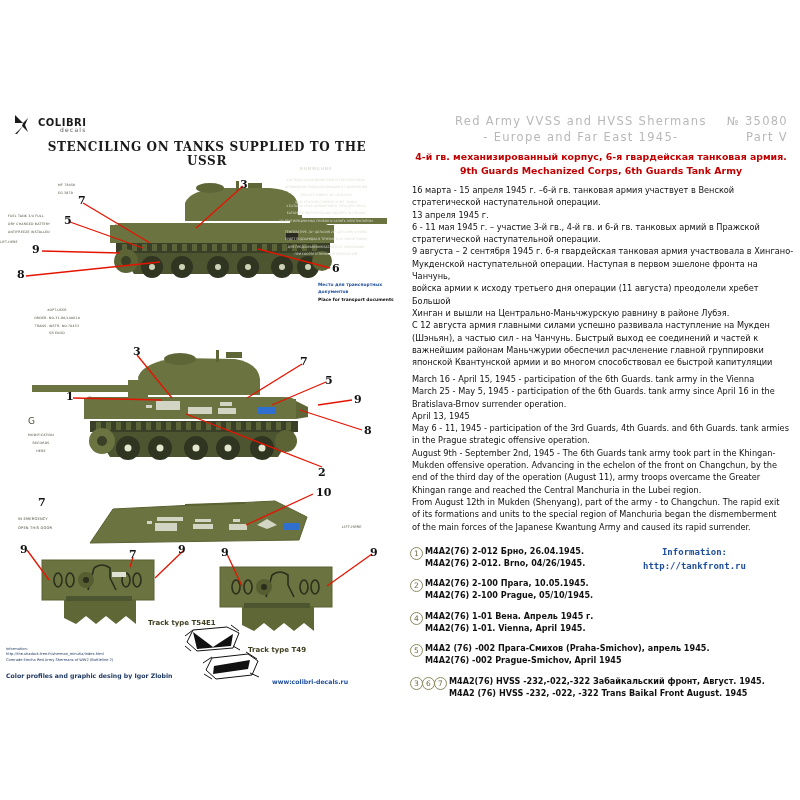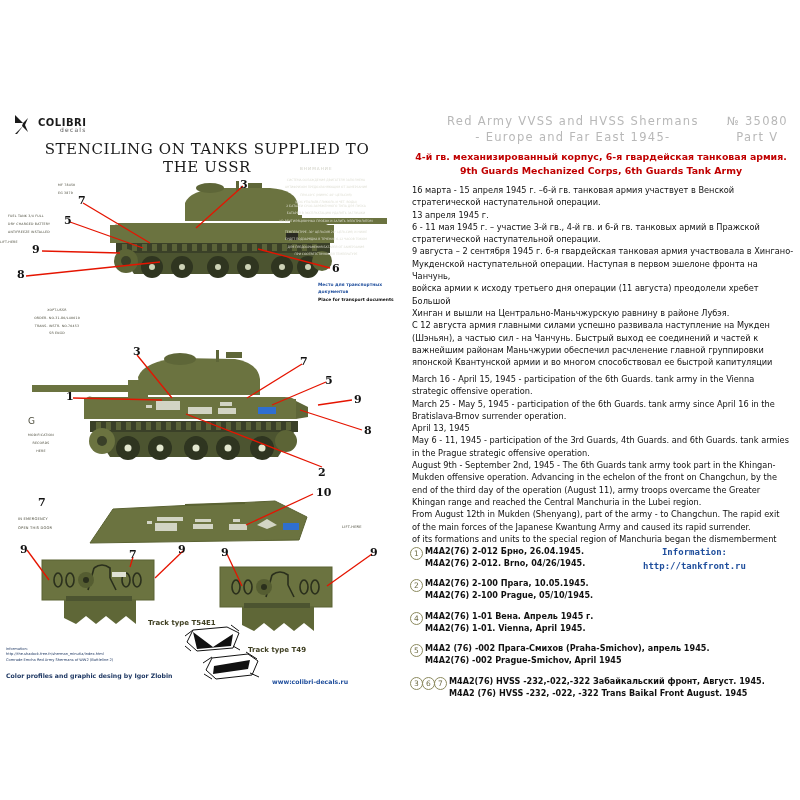--- a/index.html
+++ b/index.html
@@ -11,27 +11,27 @@
   
   .logo{position:absolute;left:14px;top:112px;display:flex;align-items:center;}
   .logo-bird{width:22px;height:26px;margin-right:2px;}
   .logo-txt{line-height:1;}
   .logo-name{font-family:"DejaVu Sans",sans-serif;font-weight:bold;font-size:10px;
              letter-spacing:.5px;color:#1a1a1a;}
   .logo-sub{font-size:6px;letter-spacing:1.2px;color:#555;text-align:right;margin-top:-1px;}
 
   
   .sheet-title{position:absolute;left:42px;top:140px;width:330px;text-align:center;
-     font-family:"DejaVu Serif","Liberation Serif",serif;font-weight:normal;
-     font-size:15px;letter-spacing:.6px;color:#1a1a1a;}
-
-  
-  .hdr{position:absolute;right:12px;top:114px;display:flex;gap:28px;align-items:flex-start;}
+     font-family:"DejaVu Serif","Liberation Serif",serif;font-weight:bold;
+     font-size:12px;letter-spacing:.6px;color:#1a1a1a;}
+
+  
+  .hdr{position:absolute;right:12px;top:114px;display:flex;gap:20px;align-items:flex-start;}
   .hdr-main{text-align:center;color:#b8b8b8;font-size:11.5px;letter-spacing:1.3px;line-height:1.35;}
-  .hdr-right{text-align:center;color:#b8b8b8;font-size:11.5px;letter-spacing:1.3px;line-height:1.35;}
+  .hdr-right{text-align:right;color:#b8b8b8;font-size:11.5px;letter-spacing:1.3px;line-height:1.35;}
 
   
   .unit-title{position:absolute;left:410px;top:150px;width:382px;text-align:center;
      color:#c00000;font-weight:bold;font-size:9.4px;line-height:1.45;}
 
   
   .txt-ru{position:absolute;left:412px;top:184px;width:386px;
      font-size:8.2px;line-height:1.5;color:#111;}
   .txt-en{position:absolute;left:412px;top:373px;width:388px;
      font-size:8.2px;line-height:1.5;color:#111;}
@@ -118,33 +118,32 @@
       <p>войска армии к исходу третьего дня операции (11 августа) преодолели хребет Большой</p>
       <p>Хинган и вышли на Центрально-Маньчжурскую равнину в районе Лубэя.</p>
       <p>С 12 августа армия главными силами успешно развивала наступление на Мукден</p>
       <p>(Шэньян), а частью сил - на Чанчунь. Быстрый выход ее соединений и частей к</p>
       <p>важнейшим районам Маньчжурии обеспечил расчленение главной группировки</p>
       <p>японской Квантунской армии и во многом способствовал ее быстрой капитуляции</p>
     </div>
 
   <div class="txt-en">
       <p>March 16 - April 15, 1945 - participation of the 6th Guards. tank army in the Vienna</p>
-      <p> strategic offensive operation.</p>
       <p>March 25 - May 5, 1945 - participation of the 6th Guards. tank army since April 16 in the</p>
       <p>Bratislava-Brnov surrender operation.</p>
       <p>April 13, 1945</p>
       <p>May 6 - 11, 1945 - participation of the 3rd Guards, 4th Guards. and 6th Guards. tank armies</p>
       <p> in the Prague strategic offensive operation.</p>
       <p>August 9th - September 2nd, 1945 - The 6th Guards tank army took part in the Khingan-</p>
       <p>Mukden offensive operation. Advancing in the echelon of the front on Changchun, by the</p>
       <p>end of the third day of the operation (August 11), army troops overcame the Greater</p>
       <p>Khingan range and reached the Central Manchuria in the Lubei region.</p>
       <p>From August 12th in Mukden (Shenyang), part of the army - to Changchun. The rapid exit</p>
+      <p>of its formations and units to the special region of Manchuria began the dismemberment</p>
       <p>of the main forces of the Japanese Kwantung Army and caused its rapid surrender.</p>
-      <p>of its formations and units to the special region of Manchuria began the dismemberment</p>
     </div>
 
   <div class="legend">
       <div class="leg-row">
         <div class="leg-nums">
           <span class="circ">1</span>
         </div>
         <div class="leg-txt">
           <div>M4A2(76) 2-012 Брно, 26.04.1945.</div>
           <div>M4A2(76) 2-012. Brno, 04/26/1945.</div>

